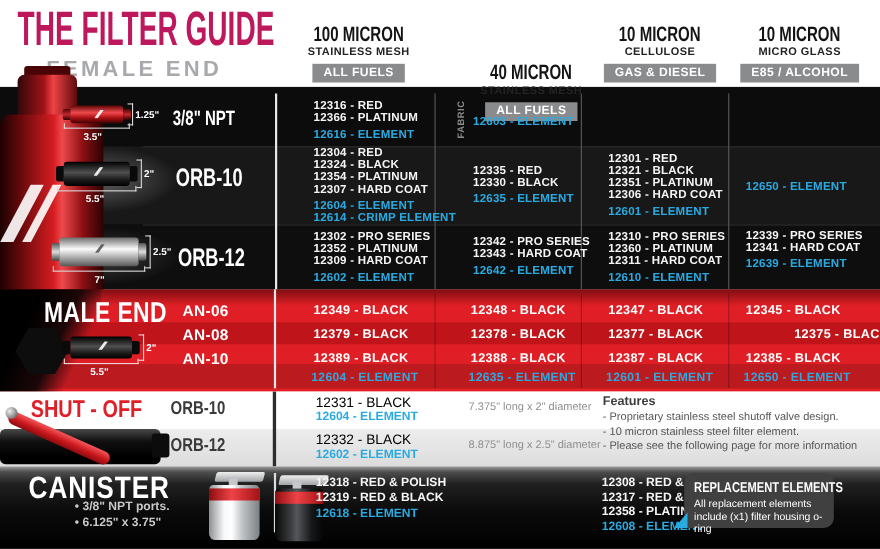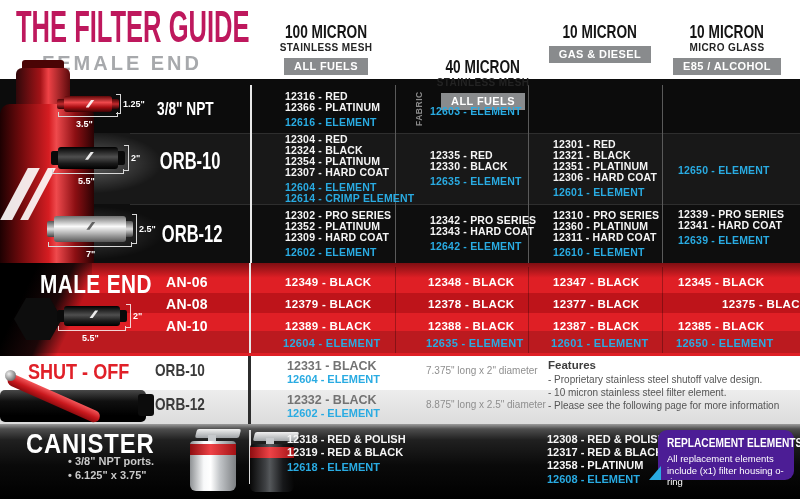--- a/index.html
+++ b/index.html
@@ -81,21 +81,21 @@
          clip-path:polygon(25% 0,75% 0,100% 50%,75% 100%,25% 100%,0 50%); }
 
   
   .so-row1 { left:0; top:356px; width:800px; height:34px; background:#fff; }
   .so-row2 { left:0; top:390px; width:800px; height:34px; background:linear-gradient(180deg,#ededed,#dcdcdc); }
   .so-div  { left:248px; top:356px; width:3px; height:68px; background:#2c2c2c; }
   .so-head { color:#E02028; font-weight:bold; font-size:22px; }
   .so-head .cond { transform:scaleX(.82); }
   .so-label { color:#3a3a3a; font-weight:bold; font-size:17px; }
   .so-label .cond { transform:scaleX(.8); }
-  .so-part { color:#737373; font-size:12.5px; font-weight:bold; white-space:nowrap; }
+  .so-part { color:#000000; font-size:12.5px; font-weight:normal; white-space:nowrap; }
   .so-el   { color:#29ABE2; font-size:11px; font-weight:bold; white-space:nowrap; }
   .so-dims { color:#8f8f8f; font-size:10px; white-space:nowrap; }
   .feat-title { color:#3d3d3d; font-size:11.5px; font-weight:bold; }
   .feat-lines div { color:#555; font-size:10px; line-height:13px; white-space:nowrap; }
   .valve-body { left:0; top:390px; width:146px; height:32px; border-radius:5px;
                 background:linear-gradient(180deg,#484848,#101010 35%,#000 80%); }
   .valve-cap  { left:138px; top:394px; width:16px; height:22px; background:#0c0c0c; border-radius:3px; }
   .valve-handle { left:8px; top:372px; width:100px; height:12px; border-radius:6px;
                   background:linear-gradient(180deg,#f4575a,#c9181d 55%,#8f0b0f);
                   transform:rotate(24deg); transform-origin:left center; }
@@ -112,21 +112,21 @@
   .cparts div { color:#f5f5f5; font-size:11px; line-height:13px; font-weight:bold; white-space:nowrap; }
   .cels div   { color:#29ABE2; font-size:11px; line-height:13px; font-weight:bold; white-space:nowrap; }
   .bracket { background:linear-gradient(180deg,#f0f0f0,#9fa3a6); transform:skewX(-14deg); border-radius:2px; }
   .post { background:#c6c9cc; }
   .can { position:absolute; border-radius:4px 4px 6px 6px; }
   .can::before { content:""; position:absolute; left:0; right:0; top:3px; height:11px;
                  background:linear-gradient(90deg,#8f0d10,#ee4347 45%,#a31114); }
   .can.chrome { background:linear-gradient(90deg,#8e9194,#f8f9fa 30%,#fff 45%,#c2c5c8 65%,#7d8083); }
   .can.dark   { background:linear-gradient(90deg,#070707,#3f4144 35%,#55585b 45%,#17181a 75%,#050505); }
 
-  .rep-box { left:658px; top:430px; width:136px; height:50px; background:#4c1d95;
+  .rep-box { left:622px; top:430px; width:136px; height:50px; background:#404040;
              border-radius:9px 9px 9px 2px; }
   .rep-box::before { content:""; position:absolute; left:-9px; bottom:0; width:0; height:0;
                      border-right:12px solid #29ABE2; border-top:14px solid transparent; }
   .rep-title { position:absolute; left:9px; top:5px; color:#fff; font-size:13px; font-weight:bold; }
   .rep-title .cond { transform:scaleX(.78); }
   .rep-body { position:absolute; left:9px; top:23px; width:122px; color:#fff; font-size:9.5px; line-height:11.5px; }
 </style>
 </head>
 <body>
 
@@ -150,20 +150,21 @@
   <div class="l2">STAINLESS MESH</div>
   <span class="badge">ALL FUELS</span>
 </div>
 <div class="abs colhead" style="left:403px;top:22px;margin-top:35px;">
   <div class="l1"><span class="cond-c">40 MICRON</span></div>
   <div class="l2">STAINLESS MESH</div>
   <span class="badge">ALL FUELS</span>
 </div>
 <div class="abs colhead" style="left:520px;top:22px;">
   <div class="l1"><span class="cond-c">10 MICRON</span></div>
+  <div class="l2">CELLULOSE</div>
   <span class="badge">GAS &amp; DIESEL</span>
 </div>
 <div class="abs colhead" style="left:647px;top:22px;">
   <div class="l1"><span class="cond-c">10 MICRON</span></div>
   <div class="l2">MICRO GLASS</div>
   <span class="badge">E85 / ALCOHOL</span>
 </div>
 
 <div class="abs" style="left:0;top:56px;width:96px;height:212px;">
   <span class="abs bottle-cap"></span>

